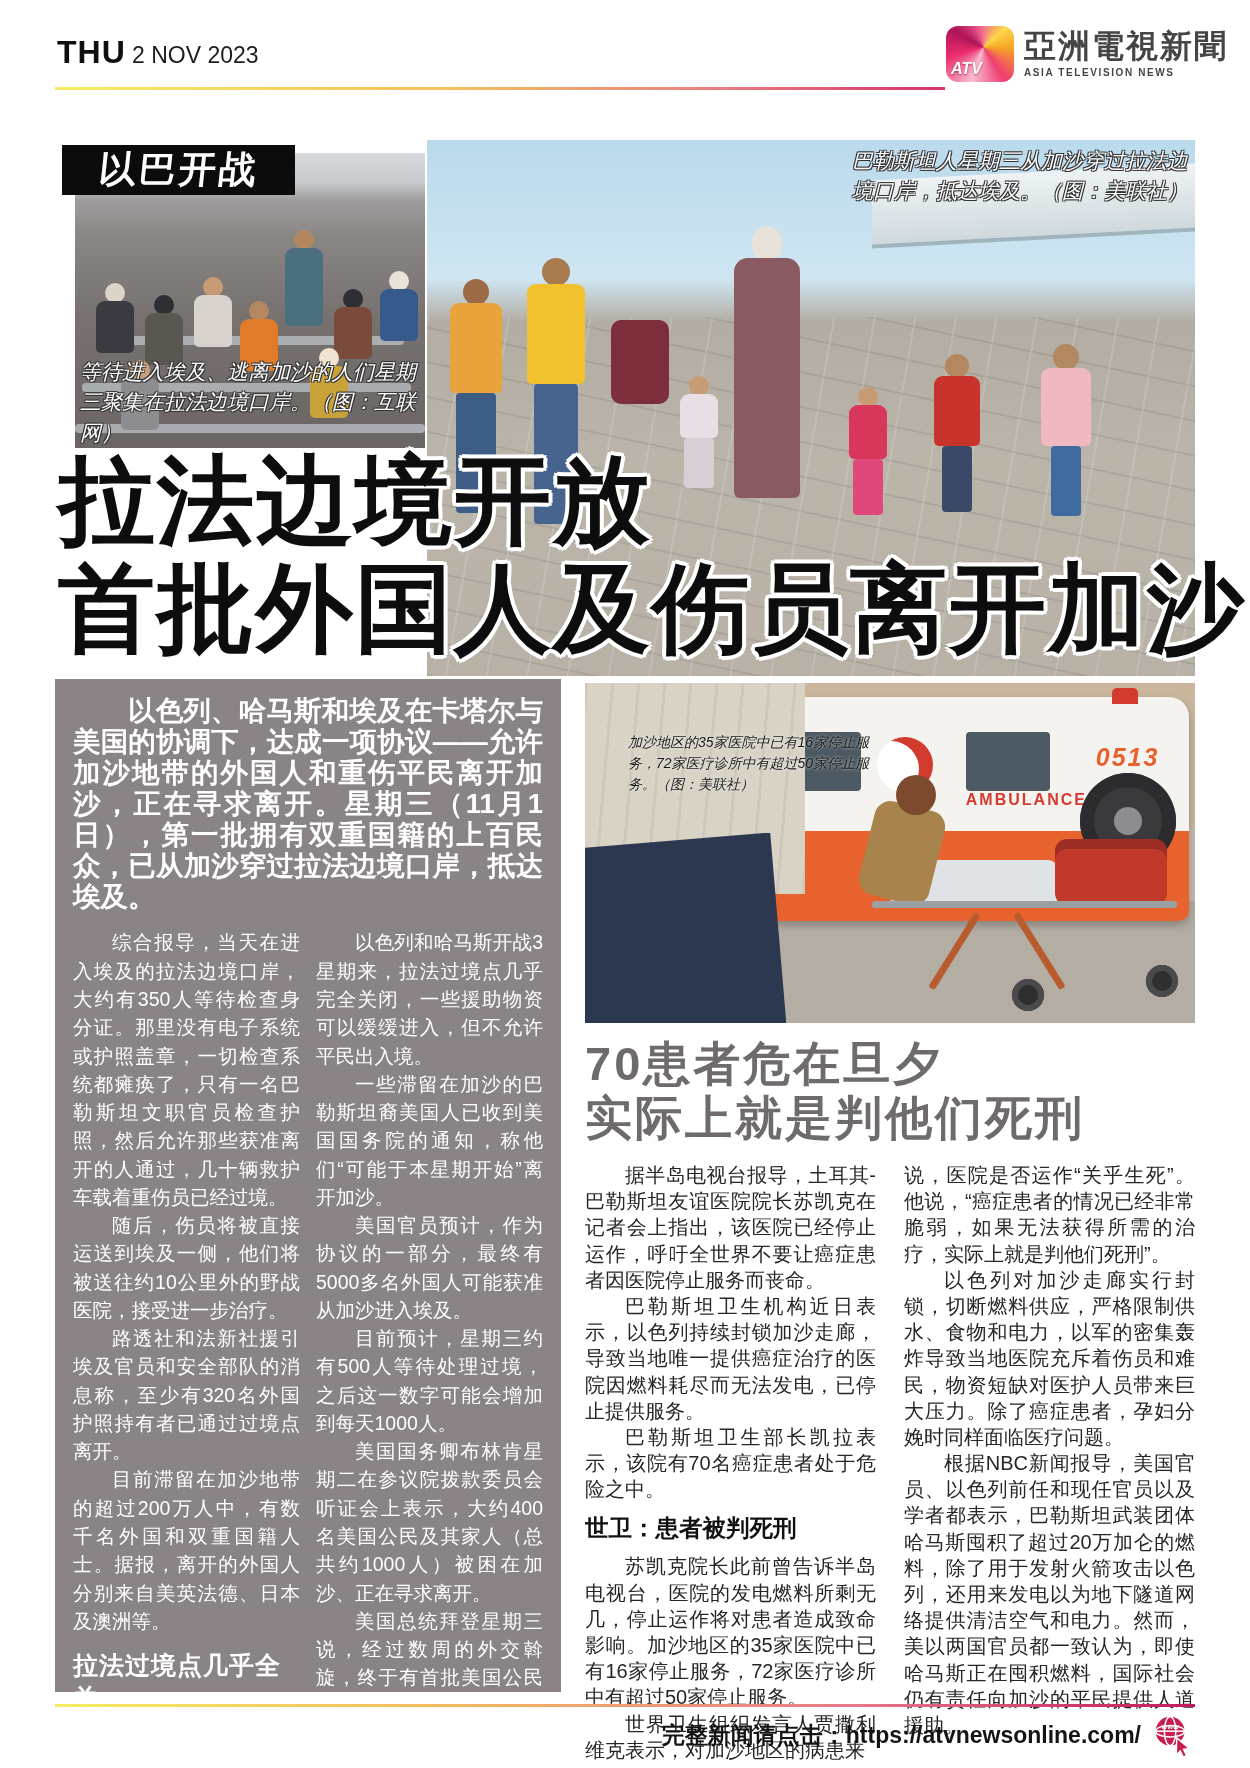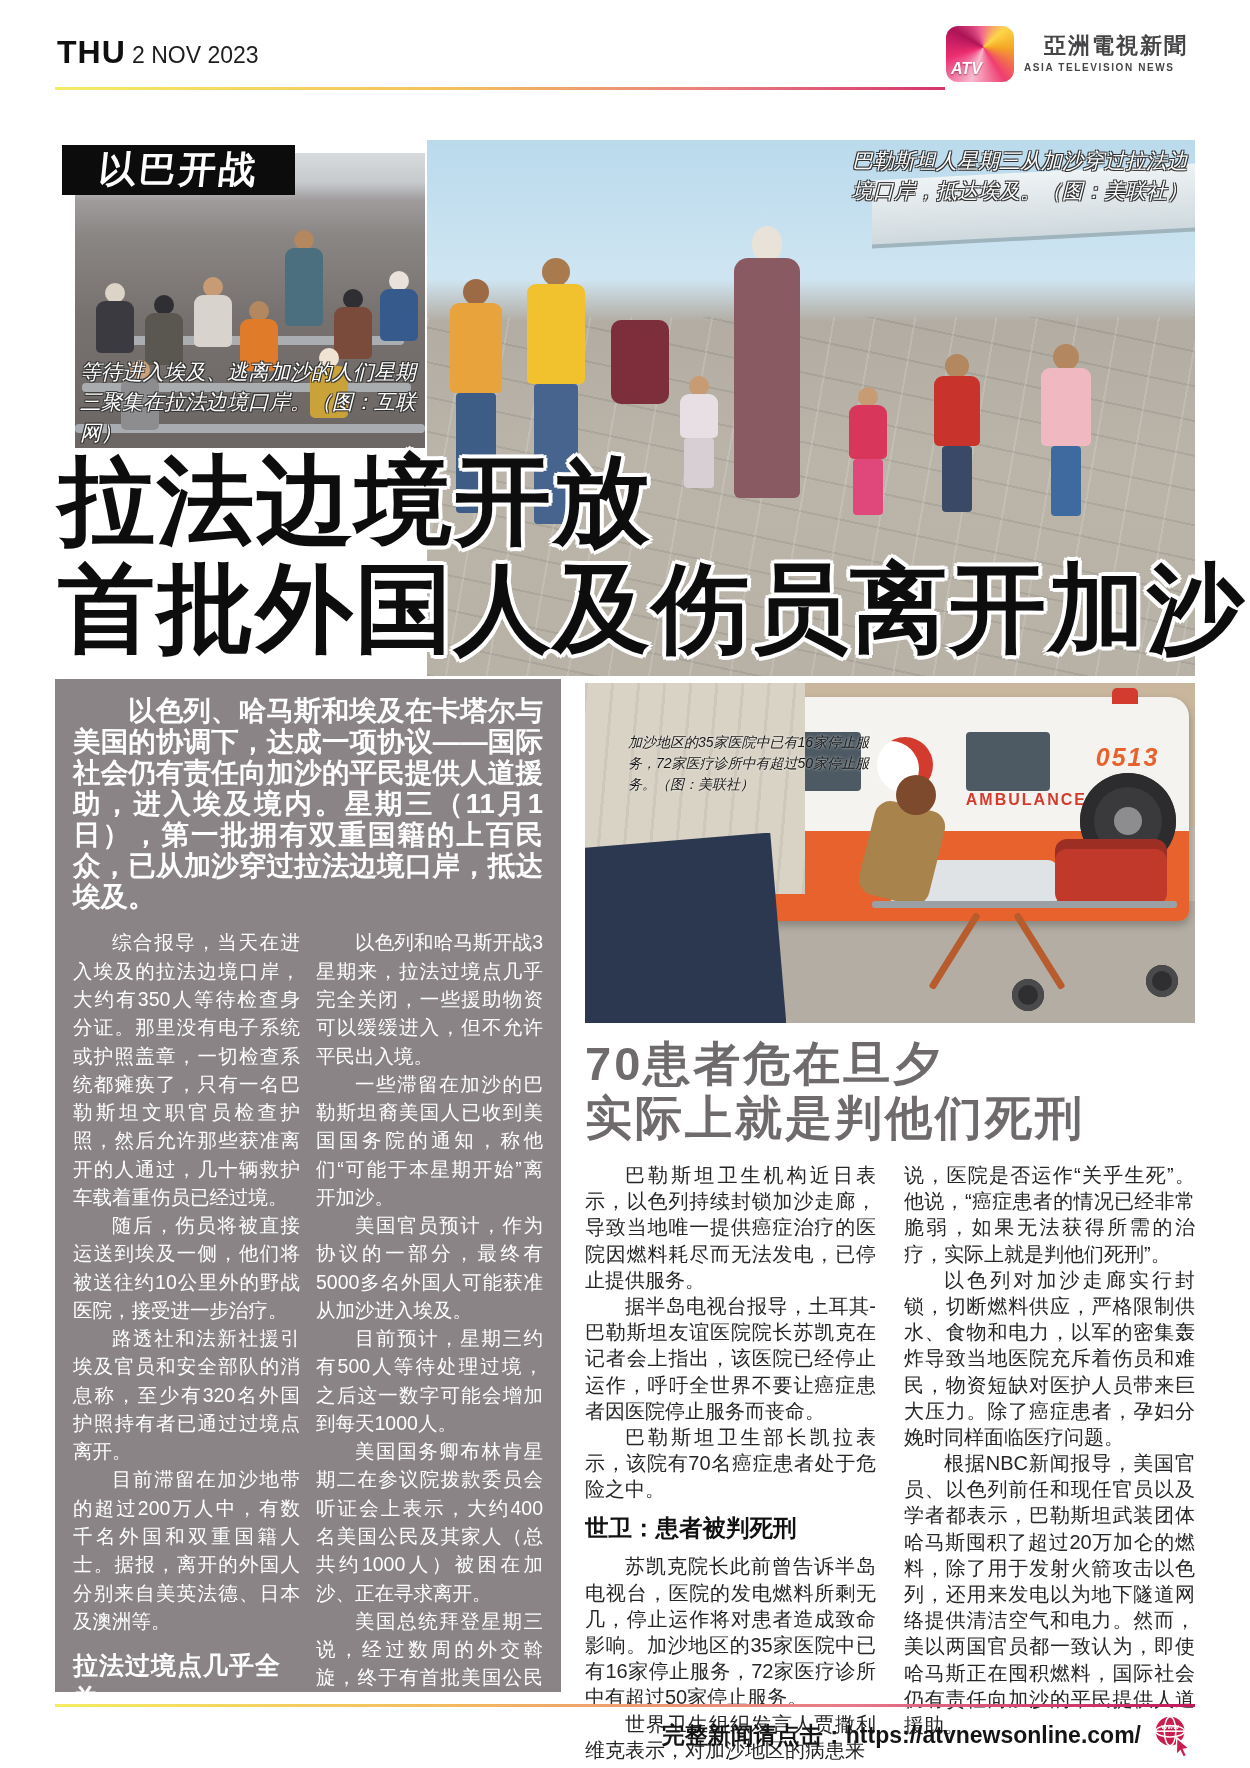--- a/index.html
+++ b/index.html
@@ -10,21 +10,21 @@
   
   .masthead-day{left:57px;top:34px;font-size:32px;font-weight:900;color:#0f0f0f;letter-spacing:1px;}
   .masthead-date{left:132px;top:42px;font-size:23px;color:#1d1d1d;}
   .rule-top{left:55px;top:87px;width:890px;height:3px;
             background:linear-gradient(90deg,#f5ec62,#f3c05e 45%,#e87c80 75%,#d6336c);}
   .brand{left:946px;top:26px;display:flex;align-items:center;gap:10px;}
   .brand-icon{width:68px;height:56px;border-radius:12px;position:relative;overflow:hidden;
      background:conic-gradient(from 200deg at 55% 38%,#f8bbd0,#ec2d6f 15%,#ad1457 28%,#f06292 42%,#fdd64a 58%,#f5a524 70%,#ef3e72 85%,#f8bbd0);}
   .brand-icon span{position:absolute;left:5px;bottom:4px;color:#fff;font-weight:900;font-style:italic;
      font-size:16px;text-shadow:0 1px 2px rgba(120,0,40,.6);}
-  .brand-cn{font-size:22px;font-weight:900;color:#454547;letter-spacing:2px;line-height:1;margin-left:20px;}
+  .brand-cn{font-size:32px;font-weight:900;color:#454547;letter-spacing:2px;line-height:1;}
   .brand-en{font-size:10px;font-weight:700;color:#454547;letter-spacing:1.6px;margin-top:5px;}
 
   
   .photo{position:absolute;overflow:hidden;}
   .photo-crowd{left:75px;top:153px;width:350px;height:295px;
      background:linear-gradient(180deg,#d8dbde 0%,#c6cacd 10%,#a09c9d 16%,#8a8684 28%,#77726f 55%,#6b6663 100%);}
   .bench{position:absolute;height:9px;background:#b4b9bd;border-radius:4px;opacity:.85;}
   .photo-family{left:427px;top:140px;width:768px;height:536px;
      background:linear-gradient(180deg,#badaec 0%,#cfe5f2 26%,#b2aca2 34%,#bab4a9 60%,#b7b1a6 100%);}
   .paving{position:absolute;left:0;top:33%;width:100%;height:67%;
@@ -209,21 +209,21 @@
   <div class="abs tag">
     <span>以巴开战</span>
   </div>
   <div class="cap cap-left">等待进入埃及、逃离加沙的人们星期三聚集在拉法边境口岸。（图：互联网）</div>
   <div class="cap cap-right">巴勒斯坦人星期三从加沙穿过拉法边境口岸，抵达埃及。（图：美联社）</div>
 
   <div class="abs headline l1">拉法边境开放</div>
   <div class="abs headline l2">首批外国人及伤员离开加沙</div>
 
   <div class="abs panel">
-    <p class="lead">以色列、哈马斯和埃及在卡塔尔与美国的协调下，达成一项协议——国际社会仍有责任向加沙的平民提供人道援助，进入埃及境内。星期三（11月1日），第一批拥有双重国籍的上百民众，已从加沙穿过拉法边境口岸，抵达埃及。</p>
+    <p class="lead">以色列、哈马斯和埃及在卡塔尔与美国的协调下，达成一项协议——允许加沙地带的外国人和重伤平民离开加沙，正在寻求离开。星期三（11月1日），第一批拥有双重国籍的上百民众，已从加沙穿过拉法边境口岸，抵达埃及。</p>
     <div class="cols">
       <div class="col">
         <div>
             <p class="para">综合报导，当天在进入埃及的拉法边境口岸，大约有350人等待检查身分证。那里没有电子系统或护照盖章，一切检查系统都瘫痪了，只有一名巴勒斯坦文职官员检查护照，然后允许那些获准离开的人通过，几十辆救护车载着重伤员已经过境。</p>
             <p class="para">随后，伤员将被直接运送到埃及一侧，他们将被送往约10公里外的野战医院，接受进一步治疗。</p>
             <p class="para">路透社和法新社援引埃及官员和安全部队的消息称，至少有320名外国护照持有者已通过过境点离开。</p>
             <p class="para">目前滞留在加沙地带的超过200万人中，有数千名外国和双重国籍人士。据报，离开的外国人分别来自美英法德、日本及澳洲等。</p>
           </div>
         <h3 class="col-subhead">拉法过境点几乎全关</h3>
         <div>
@@ -266,22 +266,22 @@
     <div class="tarp"></div>
   </div>
   <div class="abs cap-amb">加沙地区的35家医院中已有16家停止服务，72家医疗诊所中有超过50家停止服务。（图：美联社）</div>
 
   <div class="abs title2 l1">70患者危在旦夕</div>
   <div class="abs title2 l2">实际上就是判他们死刑</div>
 
   <div class="abs cols2">
     <div class="col2">
       <div>
+          <p class="para-d">据半岛电视台报导，土耳其-巴勒斯坦友谊医院院长苏凯克在记者会上指出，该医院已经停止运作，呼吁全世界不要让癌症患者因医院停止服务而丧命。</p>
           <p class="para-d">巴勒斯坦卫生机构近日表示，以色列持续封锁加沙走廊，导致当地唯一提供癌症治疗的医院因燃料耗尽而无法发电，已停止提供服务。</p>
-          <p class="para-d">据半岛电视台报导，土耳其-巴勒斯坦友谊医院院长苏凯克在记者会上指出，该医院已经停止运作，呼吁全世界不要让癌症患者因医院停止服务而丧命。</p>
           <p class="para-d">巴勒斯坦卫生部长凯拉表示，该院有70名癌症患者处于危险之中。</p>
         </div>
       <h3 class="col2-subhead">世卫：患者被判死刑</h3>
       <div>
           <p class="para-d">苏凯克院长此前曾告诉半岛电视台，医院的发电燃料所剩无几，停止运作将对患者造成致命影响。加沙地区的35家医院中已有16家停止服务，72家医疗诊所中有超过50家停止服务。</p>
           <p class="para-d">世界卫生组织发言人贾撒利维克表示，对加沙地区的病患来</p>
         </div>
     </div>
     <div class="col2 colb-list">
       <div class="colb-list">

